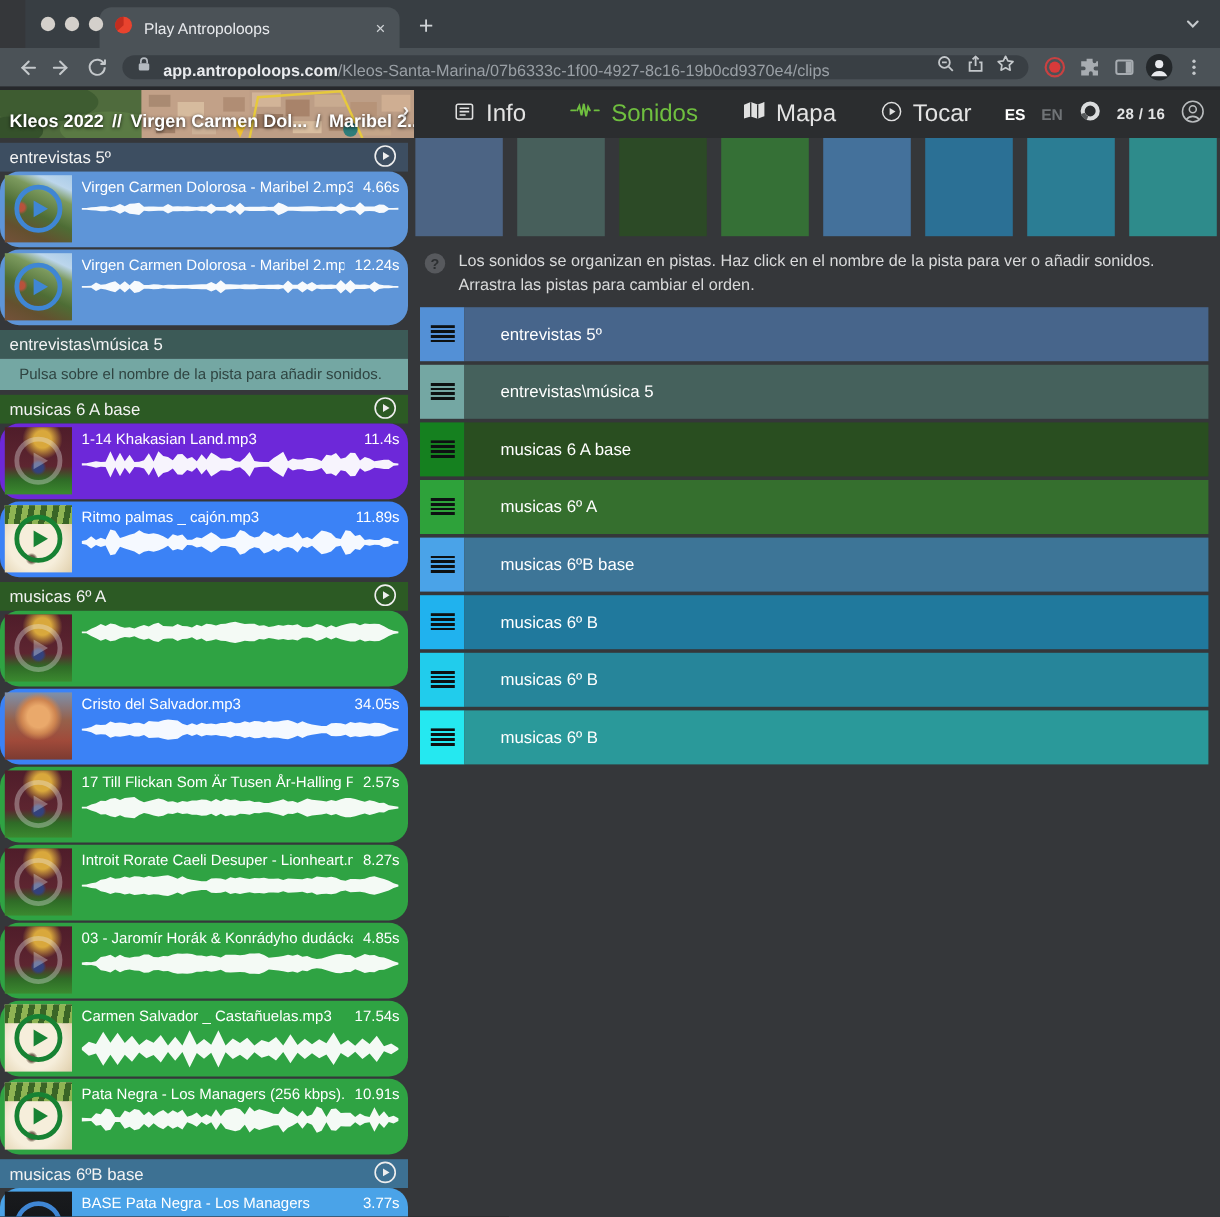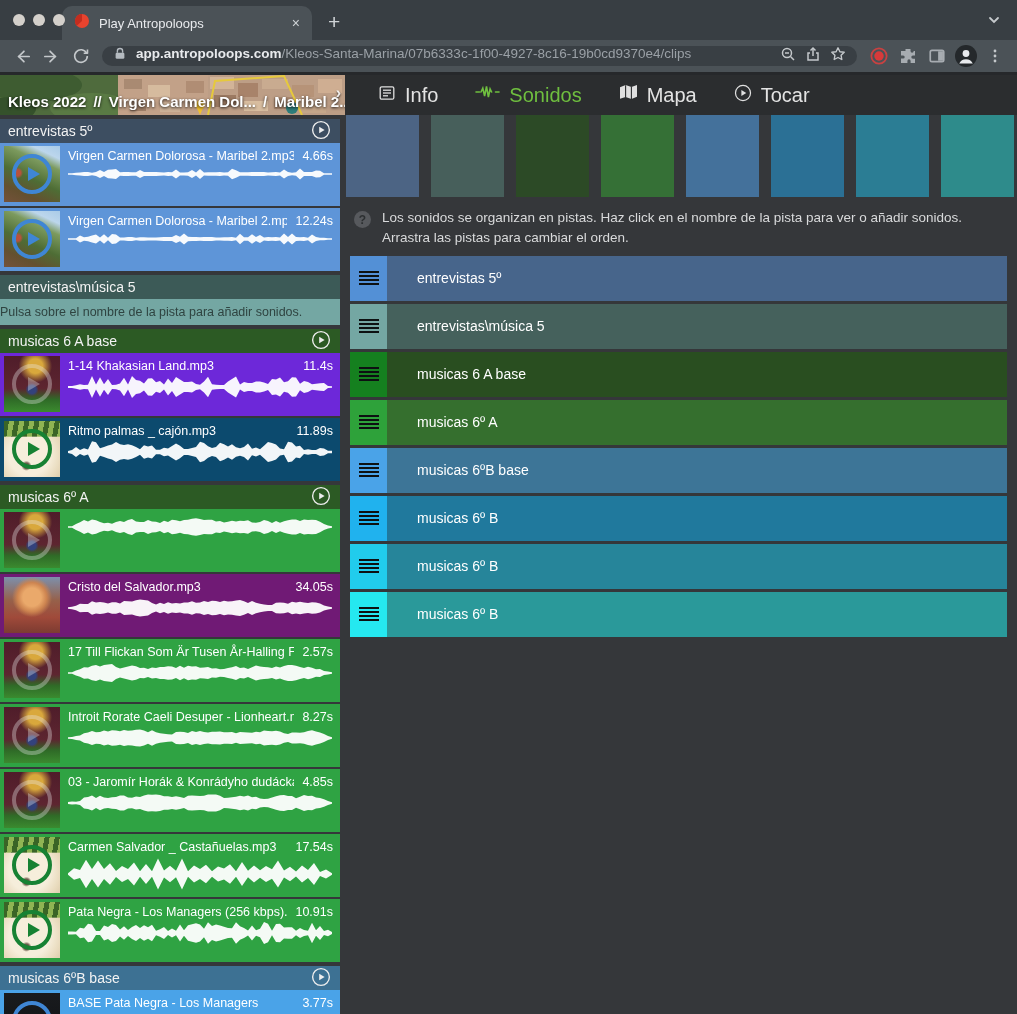--- a/index.html
+++ b/index.html
@@ -1,34 +1,34 @@
 <!DOCTYPE html>
 <html><head>
 <meta charset="utf-8">
 <style>
   html,body{margin:0;padding:0;background:#222;}
   *{box-sizing:border-box;}
   .screen{width:1017px;height:1014px;background:#35373a;overflow:hidden;display:flex;flex-direction:column;
     font-family:"Liberation Sans","DejaVu Sans",sans-serif;position:relative;}
 
   
-  .tabstrip{height:40px;background:#383e43;flex:0 0 40px;position:relative;display:flex;align-items:flex-end;}
+  .tabstrip{height:40px;background:#383e43;flex:0 0 40px;position:relative;display:flex;align-items:flex-end;margin-left:21px;}
   .traffic{position:absolute;left:13px;top:14px;display:flex;gap:8px;}
   .traffic span{width:12px;height:12px;border-radius:50%;background:#d4d0cb;}
   .tab{margin-left:62px;width:250px;height:34px;background:#4b5257;border-radius:10px 10px 0 0;
     display:flex;align-items:center;padding:0 12px;gap:9px;}
   .tab-title{color:#e8eaed;font-size:13px;flex:1;white-space:nowrap;overflow:hidden;}
   .tab-close{color:#cfd3d6;font-size:14px;line-height:1;}
   .newtab{color:#cfd3d6;font-size:21px;margin:0 0 8px 16px;line-height:1;}
   .tab-chevron{position:absolute;right:16px;top:13px;}
 
   .toolbar{height:35px;background:#4b5257;flex:0 0 35px;display:flex;align-items:center;
     padding:0 9px;gap:2px;border-bottom:3px solid #26282b;}
   .tb-icon{width:27px;height:27px;display:flex;align-items:center;justify-content:center;flex:0 0 auto;}
-  .urlbar{flex:1;height:20px;background:#393f44;border-radius:13px;display:flex;align-items:flex-start;
+  .urlbar{flex:1;height:20px;background:#393f44;border-radius:13px;display:flex;align-items:flex-end;
     padding:0 11px;gap:9px;margin:4px 6px;overflow:hidden;}
   .url{font-size:13.5px;color:#9aa0a6;white-space:nowrap;overflow:hidden;flex:1;}
   .url b{color:#e8eaed;font-weight:700;}
 
   
   .appheader{height:40px;flex:0 0 40px;background:#2b2d2f;display:flex;align-items:center;}
   .crumbzone{width:345px;flex:0 0 345px;height:40px;position:relative;overflow:hidden;}
   .crumbzone svg.photo{position:absolute;inset:0;width:100%;height:100%;}
   .crumbtext{position:absolute;inset:0;display:flex;align-items:center;padding:12px 14px 0 8px;color:#fff;
     font-size:15px;font-weight:700;text-shadow:0 1px 3px rgba(0,0,0,.85);white-space:nowrap;overflow:hidden;}
@@ -41,22 +41,22 @@
   .lang-on{color:#fff;font-size:13px;font-weight:700;}
   .lang-off{color:#6f7376;font-size:13px;font-weight:700;}
   .counter{color:#e3e4e5;font-size:12.5px;font-weight:700;letter-spacing:.3px;}
 
   
   .content{flex:1;display:flex;overflow:hidden;}
   aside{width:340px;flex:0 0 340px;padding-top:4px;overflow:hidden;}
   .sec{margin-bottom:4px;}
   .sec-h{height:24px;display:flex;align-items:center;padding:0 9px 0 8px;color:#f3f3f3;font-size:14px;}
   .sec-title{flex:1;white-space:nowrap;overflow:hidden;}
-  .sec-note{height:26px;line-height:26px;padding-left:0;font-size:12.5px;color:#2f4441;}
-  .clip{height:63px;margin-bottom:2px;position:relative;}
+  .sec-note{height:26px;line-height:26px;padding-left:16px;font-size:12.5px;color:#2f4441;}
+  .clip{height:63px;margin-bottom:2px;position:relative;border-radius:16px;}
   .thumb{position:absolute;left:4px;top:3px;width:56px;height:56px;}
   .clip-body{margin-left:68px;margin-right:7px;padding-top:5px;}
   .clip-top{display:flex;justify-content:space-between;color:#fff;font-size:12.5px;line-height:16px;}
   .clip-title{white-space:nowrap;overflow:hidden;margin-right:8px;}
   .clip-dur{flex:0 0 auto;}
   .wave{height:36px;margin-top:1px;}
   .wave svg{display:block;width:100%;height:100%;}
 
   .ov{position:absolute;inset:0;display:flex;align-items:center;justify-content:center;}
   .ov::before{content:'';width:32px;height:32px;border-radius:50%;border:4px solid;position:absolute;}
@@ -276,20 +276,38 @@
         <div class="nav-item">
           <span>
             <svg width="18" height="18" viewBox="0 0 22 22" fill="none">
               <circle cx="11" cy="11" r="9.2" stroke="#e0e0e0" stroke-width="1.5"></circle>
               <path d="M9 7.4l6 3.6-6 3.6z" fill="#e0e0e0"></path>
             </svg>
           </span>
           <span>Tocar</span>
         </div>
       </nav>
+    <div class="hdr-right">
+      <span class="lang-on">ES</span>
+      <span class="lang-off">EN</span>
+      <span>
+        <svg width="19" height="19" viewBox="0 0 20 20" fill="none">
+            <circle cx="10" cy="10" r="6.6" stroke="#dadcdd" stroke-width="3.6"></circle>
+            <path d="M3.6 12a6.6 6.6 0 0 0 4 4.2" stroke="#55585a" stroke-width="3.6"></path>
+          </svg>
+      </span>
+      <span class="counter">28 / 16</span>
+      <span>
+        <svg width="20" height="20" viewBox="0 0 20 20" fill="none" stroke="#b9bcbe" stroke-width="1.3">
+            <circle cx="10" cy="10" r="8.6"></circle>
+            <circle cx="10" cy="8" r="2.9"></circle>
+            <path d="M4.8 16.4a6.8 6.8 0 0 1 10.4 0"></path>
+          </svg>
+      </span>
+    </div>
   </div>
 
   <div class="content">
     <aside id="sidebar">
         <section class="sec">
           <div class="sec-h" style="background: rgb(61, 78, 97);">
             <span class="sec-title">entrevistas 5º</span>
             <span class="sec-play"><svg width="20" height="20" viewBox="0 0 22 22" fill="none">
                 <circle cx="11" cy="11" r="9.2" stroke="#eeeeee" stroke-width="1.5"></circle>
                 <path d="M9 7.4l6 3.6-6 3.6z" fill="#eeeeee"></path>
@@ -351,21 +369,21 @@
                 <span class="clip-title">1-14 Khakasian Land.mp3</span>
                 <span class="clip-dur">11.4s</span>
               </div>
               <div class="wave">
                 <svg viewBox="0 0 265 36" preserveAspectRatio="none">
                   <path d="M0,11.0 L4,11.1 L8,10.2 L12,9.3 L16,10.0 L20,9.8 L24,1.0 L28,9.6 L32,2.2 L36,9.3 L40,4.0 L44,9.9 L48,9.7 L52,8.6 L56,2.7 L60,9.6 L64,1.1 L68,4.9 L72,5.8 L76,8.6 L80,3.5 L84,3.3 L88,7.3 L92,5.9 L96,9.4 L100,3.5 L104,8.0 L108,2.0 L112,4.4 L116,7.1 L120,7.0 L124,6.5 L128,9.1 L132,9.7 L136,6.5 L140,1.7 L144,9.2 L148,9.8 L152,10.0 L156,10.0 L160,6.6 L164,4.1 L168,1.5 L172,9.4 L176,7.0 L180,8.0 L184,8.0 L188,6.6 L192,6.6 L196,7.4 L200,9.1 L204,4.0 L208,4.5 L212,2.4 L216,7.2 L220,6.3 L224,2.2 L228,2.4 L232,8.7 L236,5.9 L240,7.1 L244,9.3 L248,8.8 L252,8.2 L256,8.1 L260,10.9 L264,11.3 L264,12.7 L260,13.1 L256,15.9 L252,15.8 L248,15.2 L244,14.7 L240,16.9 L236,18.1 L232,15.3 L228,21.6 L224,21.8 L220,17.7 L216,16.8 L212,21.6 L208,19.5 L204,20.0 L200,14.9 L196,16.6 L192,17.4 L188,17.4 L184,16.0 L180,16.0 L176,17.0 L172,14.6 L168,22.5 L164,19.9 L160,17.4 L156,14.0 L152,14.0 L148,14.2 L144,14.8 L140,22.3 L136,17.5 L132,14.3 L128,14.9 L124,17.5 L120,17.0 L116,16.9 L112,19.6 L108,22.0 L104,16.0 L100,20.5 L96,14.6 L92,18.1 L88,16.7 L84,20.7 L80,20.5 L76,15.4 L72,18.2 L68,19.1 L64,22.9 L60,14.4 L56,21.3 L52,15.4 L48,14.3 L44,14.1 L40,20.0 L36,14.7 L32,21.8 L28,14.4 L24,23.0 L20,14.2 L16,14.0 L12,14.7 L8,13.8 L4,12.9 L0,13.0 Z" fill="#ffffff" fill-opacity="0.95"></path>
                 </svg>
               </div>
             </div>
           </div>
-          <div class="clip" style="background: #0c4a6e;">
+          <div class="clip" style="background: #3b82f6;">
             <div class="thumb t-dog">
               <div class="ov ov-green-play"></div>
             </div>
             <div class="clip-body">
               <div class="clip-top">
                 <span class="clip-title">Ritmo palmas _ cajón.mp3</span>
                 <span class="clip-dur">11.89s</span>
               </div>
               <div class="wave">
                 <svg viewBox="0 0 265 36" preserveAspectRatio="none">
@@ -388,21 +406,21 @@
               <div class="ov ov-ring"></div>
             </div>
             <div class="clip-body">
               <div class="wave">
                 <svg viewBox="0 0 265 36" preserveAspectRatio="none">
                   <path d="M0,11.2 L4,11.2 L8,9.0 L12,7.2 L16,5.1 L20,6.6 L24,4.6 L28,5.3 L32,7.1 L36,8.2 L40,7.8 L44,8.8 L48,7.0 L52,5.9 L56,7.0 L60,4.9 L64,3.9 L68,6.6 L72,6.9 L76,7.0 L80,4.9 L84,6.6 L88,6.8 L92,7.9 L96,5.7 L100,6.9 L104,4.7 L108,5.2 L112,6.3 L116,5.1 L120,4.8 L124,3.7 L128,3.2 L132,4.1 L136,5.1 L140,4.7 L144,4.7 L148,6.5 L152,6.1 L156,7.4 L160,6.8 L164,5.8 L168,6.4 L172,5.7 L176,6.0 L180,5.3 L184,7.5 L188,7.8 L192,7.0 L196,4.9 L200,6.1 L204,7.9 L208,6.1 L212,7.7 L216,6.3 L220,5.3 L224,4.4 L228,4.4 L232,6.0 L236,4.5 L240,5.0 L244,4.7 L248,4.9 L252,6.8 L256,9.1 L260,10.6 L264,11.2 L264,12.8 L260,13.4 L256,14.9 L252,17.2 L248,19.1 L244,19.3 L240,19.0 L236,19.5 L232,18.0 L228,19.6 L224,19.6 L220,18.7 L216,17.7 L212,16.3 L208,17.9 L204,16.1 L200,17.9 L196,19.1 L192,17.0 L188,16.2 L184,16.5 L180,18.7 L176,18.0 L172,18.3 L168,17.6 L164,18.2 L160,17.2 L156,16.6 L152,17.9 L148,17.5 L144,19.3 L140,19.3 L136,18.9 L132,19.9 L128,20.8 L124,20.3 L120,19.2 L116,18.9 L112,17.7 L108,18.8 L104,19.3 L100,17.1 L96,18.3 L92,16.1 L88,17.2 L84,17.4 L80,19.1 L76,17.0 L72,17.1 L68,17.4 L64,20.1 L60,19.1 L56,17.0 L52,18.1 L48,17.0 L44,15.2 L40,16.2 L36,15.8 L32,16.9 L28,18.7 L24,19.4 L20,17.4 L16,18.9 L12,16.8 L8,15.0 L4,12.8 L0,12.8 Z" fill="#ffffff" fill-opacity="0.95"></path>
                 </svg>
               </div>
             </div>
           </div>
-          <div class="clip" style="background: #701a75; text-align: center;">
+          <div class="clip" style="background: #3b82f6; text-align: center;">
             <div class="thumb t-cristo"></div>
             <div class="clip-body">
               <div class="clip-top">
                 <span class="clip-title">Cristo del Salvador.mp3</span>
                 <span class="clip-dur">34.05s</span>
               </div>
               <div class="wave">
                 <svg viewBox="0 0 265 36" preserveAspectRatio="none">
                   <path d="M0,11.2 L4,10.8 L8,9.8 L12,7.8 L16,8.1 L20,7.9 L24,5.3 L28,6.5 L32,6.1 L36,6.6 L40,7.6 L44,6.2 L48,6.3 L52,7.5 L56,4.9 L60,5.3 L64,5.5 L68,4.3 L72,3.5 L76,3.9 L80,4.4 L84,7.1 L88,8.4 L92,6.7 L96,8.1 L100,6.2 L104,7.4 L108,7.0 L112,7.6 L116,6.6 L120,6.5 L124,5.2 L128,6.8 L132,6.5 L136,5.1 L140,6.1 L144,4.8 L148,5.1 L152,6.0 L156,4.7 L160,5.4 L164,5.2 L168,4.4 L172,4.0 L176,5.2 L180,6.9 L184,5.0 L188,6.8 L192,7.8 L196,8.4 L200,9.0 L204,9.0 L208,6.7 L212,6.4 L216,6.7 L220,7.7 L224,5.7 L228,6.5 L232,5.8 L236,6.5 L240,7.1 L244,6.3 L248,6.5 L252,7.4 L256,9.4 L260,10.6 L264,11.3 L264,12.7 L260,13.4 L256,14.6 L252,16.6 L248,17.5 L244,17.7 L240,16.9 L236,17.5 L232,18.2 L228,17.5 L224,18.3 L220,16.3 L216,17.3 L212,17.6 L208,17.3 L204,15.0 L200,15.0 L196,15.6 L192,16.2 L188,17.2 L184,19.0 L180,17.1 L176,18.8 L172,20.0 L168,19.6 L164,18.8 L160,18.6 L156,19.3 L152,18.0 L148,18.9 L144,19.2 L140,17.9 L136,18.9 L132,17.5 L128,17.2 L124,18.8 L120,17.5 L116,17.4 L112,16.4 L108,17.0 L104,16.6 L100,17.8 L96,15.9 L92,17.3 L88,15.6 L84,16.9 L80,19.6 L76,20.1 L72,20.5 L68,19.7 L64,18.5 L60,18.7 L56,19.1 L52,16.5 L48,17.7 L44,17.8 L40,16.4 L36,17.4 L32,17.9 L28,17.5 L24,18.7 L20,16.1 L16,15.9 L12,16.2 L8,14.2 L4,13.2 L0,12.8 Z" fill="#ffffff" fill-opacity="0.95"></path>
                 </svg>

